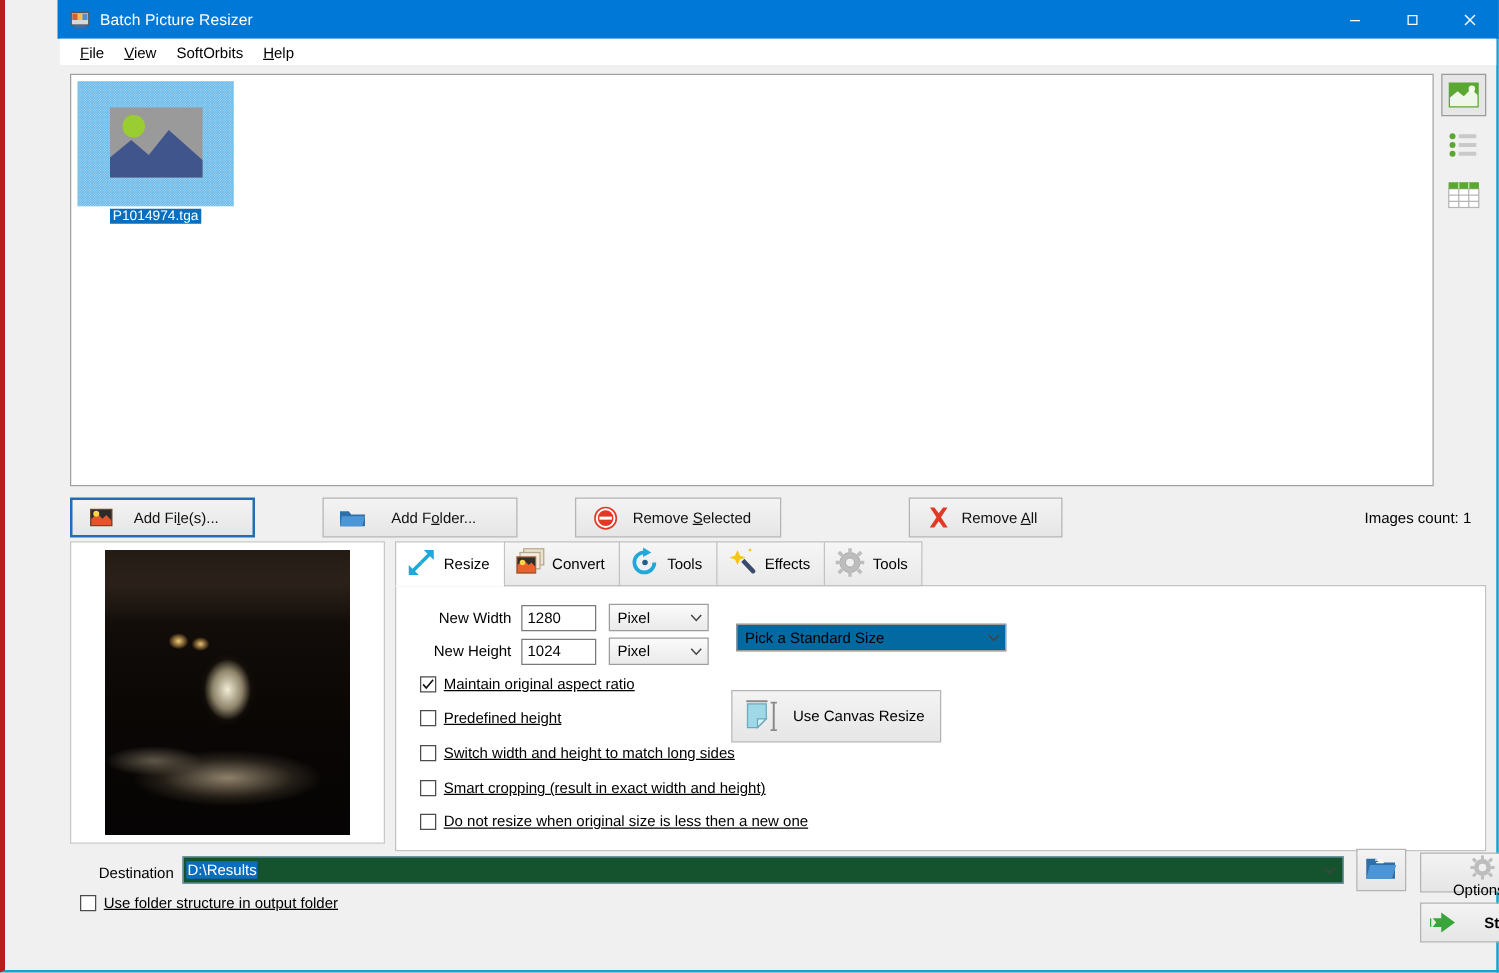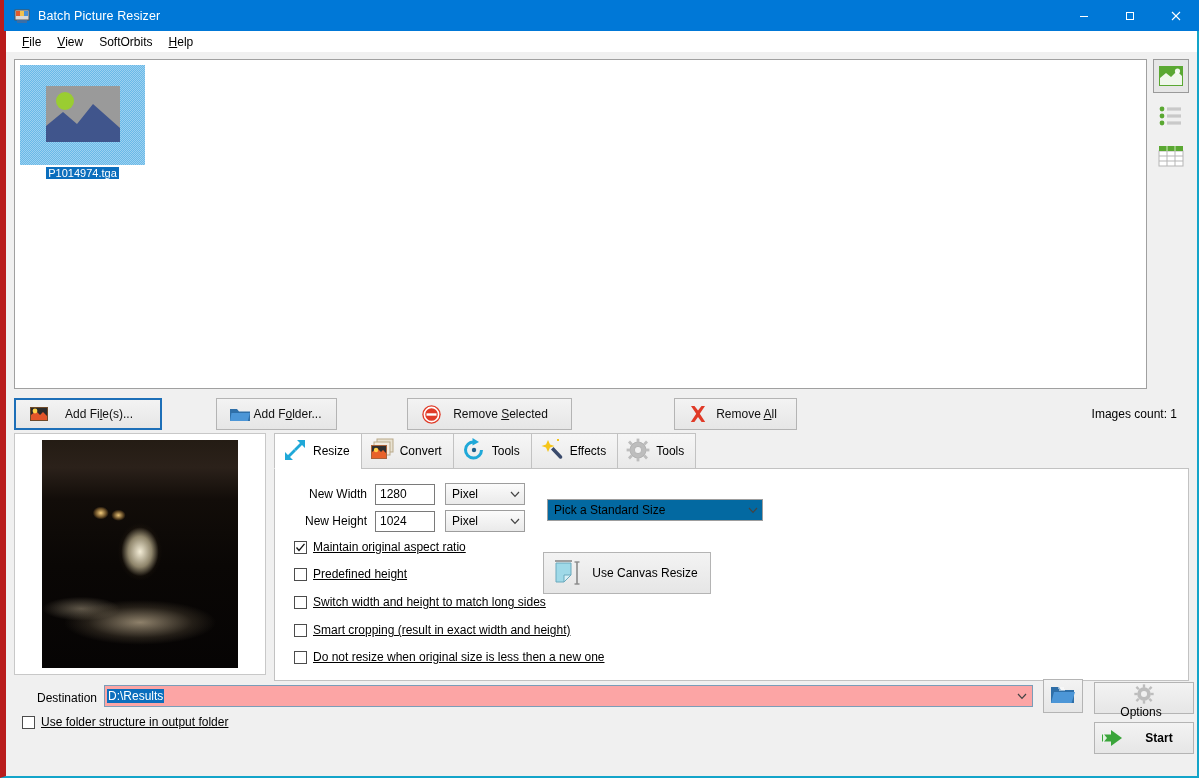--- a/index.html
+++ b/index.html
@@ -8,25 +8,25 @@
     width:1199px; height:778px;
     font-family:"Liberation Sans", sans-serif;
     font-size:12px;
     color:#000;
     background:#f0f0f0;
     overflow:hidden;
     -webkit-font-smoothing:antialiased;
   }
   .window {
     position:absolute; inset:0;
-    border-left:6px solid #b91c1c;
+    border-left:4px solid #b91c1c;
     border-right:2px solid #13a4c9;
     border-bottom:2px solid #13a4c9;
     background:#f0f0f0;
-    display:flex; flex-direction:column;
+    display:flex; flex-direction:column;padding-left:44px;
   }
   
   .titlebar {
     height:31px; background:#0078d7; color:#fff;
     display:flex; align-items:center;
     flex:0 0 31px;
     margin:-0px -2px 0 -2px;
   }
   .titlebar .app-icon {
     width:16px; height:16px; margin-left:10px; margin-right:8px;
@@ -90,21 +90,21 @@
     border:1px solid #b4b4b4;
     height:32px; display:flex; align-items:center;
     font-size:12px; color:#111; padding:0 10px;
     cursor:default;
   }
   .btn.focused { border:2px solid #1d6fb8; }
   .btn .bicon { width:26px; display:flex; justify-content:center; align-items:center; flex:0 0 26px; }
   .btn .blabel { flex:1; text-align:center; padding-right:4px; }
   .btn .blabel u { text-decoration:underline; }
   #btn-add-files { width:148px; margin-right:10px; }
-  #btn-add-folder { width:121px; margin-right:26px; }
+  #btn-add-folder { width:156px; margin-right:2px; }
   #btn-remove-selected { width:165px; margin-right:10px; }
   #btn-remove-all { width:123px;margin-left:48px; }
   .images-count { margin-left:auto; font-size:12px; padding-right:12px; }
   
   .lower { display:flex; flex:0 0 auto; padding:0 8px; height:248px; }
   .preview-pane {
     width:252px; height:242px; background:#fff;
     border:1px solid #c8c8c8;
     display:flex; align-items:center; justify-content:center;
   }
@@ -161,21 +161,21 @@
     flex:0 0 13px; margin-right:6px;
   }
   .cblabel { font-size:12px;text-decoration:underline; }
   .canvasbtn {
     width:168px; height:42px; background:linear-gradient(#f3f3f3,#e6e6e6);
     border:1px solid #b4b4b4; display:flex; align-items:center; font-size:12px;
   }
   
   .bottom { flex:1; position:relative; padding:0 8px; }
   .destcombo {
-    height:22px; background:#fca5a5; border:1px solid #7a9db8;
+    height:22px; background:#14532d; border:1px solid #7a9db8;
     display:flex; align-items:center; font-size:12px; padding-left:2px;
   }
   .sel-text { background:#0b6ebd; color:#fff; padding:0 1px; }
   .smallbtn {
     width:40px; height:34px; background:linear-gradient(#f3f3f3,#e6e6e6);
     border:1px solid #b4b4b4; display:flex; align-items:center; justify-content:center;
   }
   .wbtn {
     width:100px; height:32px; background:linear-gradient(#f3f3f3,#e6e6e6);
     border:1px solid #b4b4b4; display:flex; align-items:center; font-size:12px;

